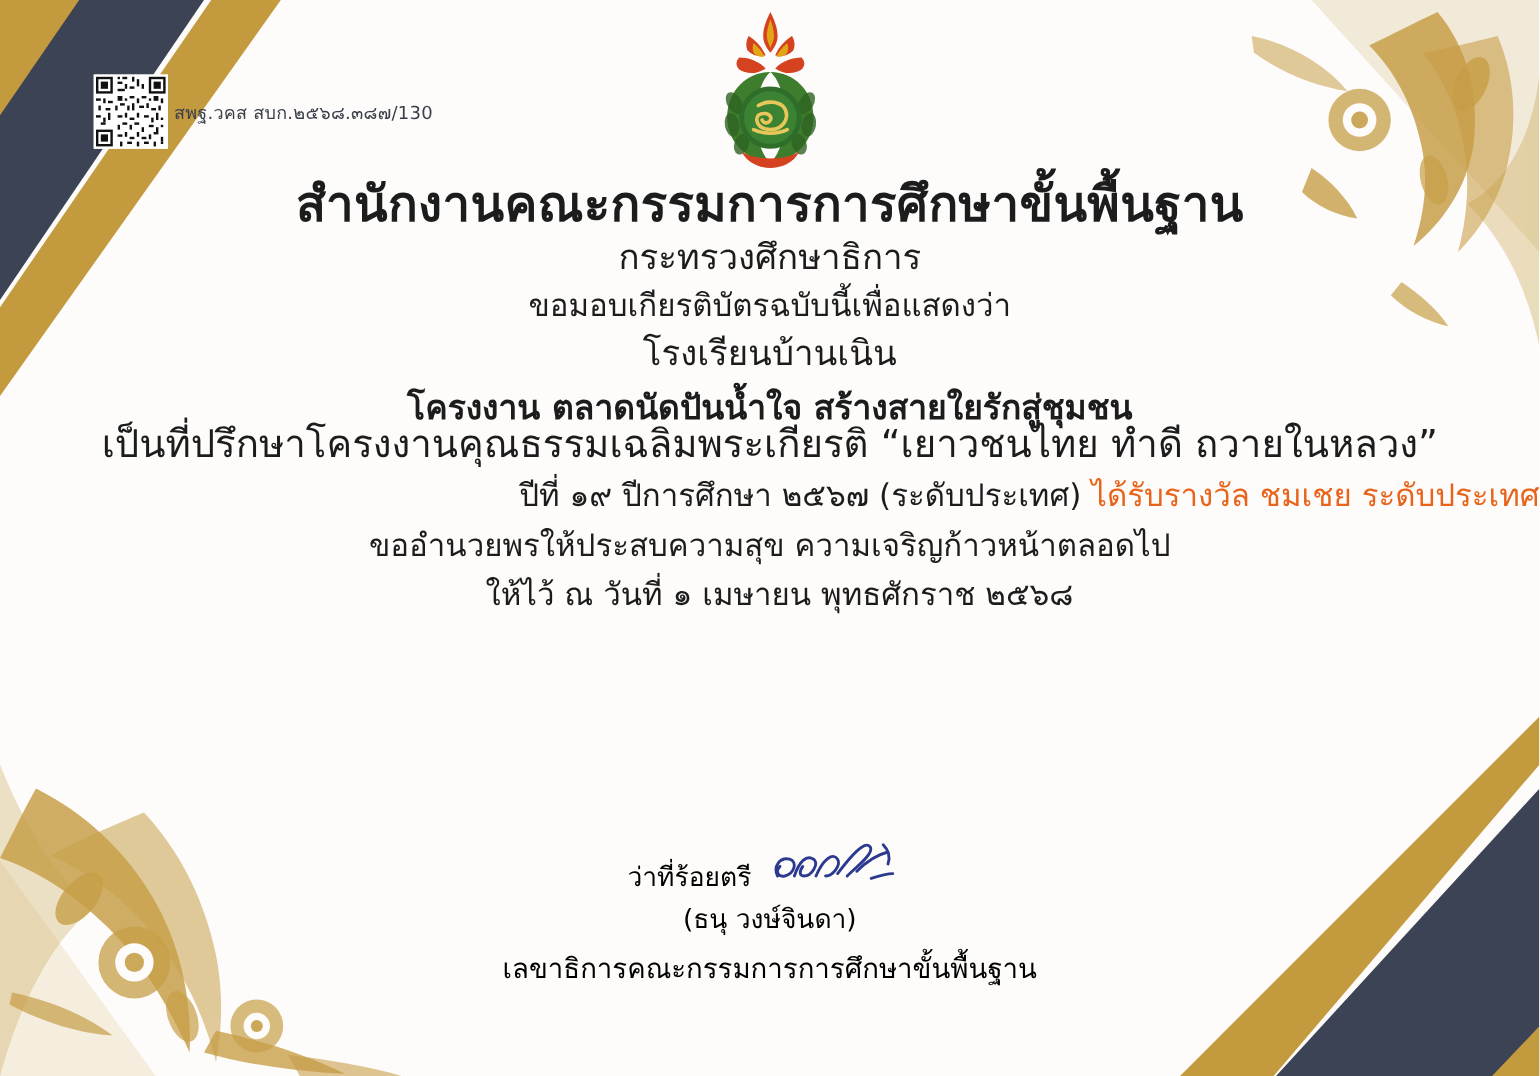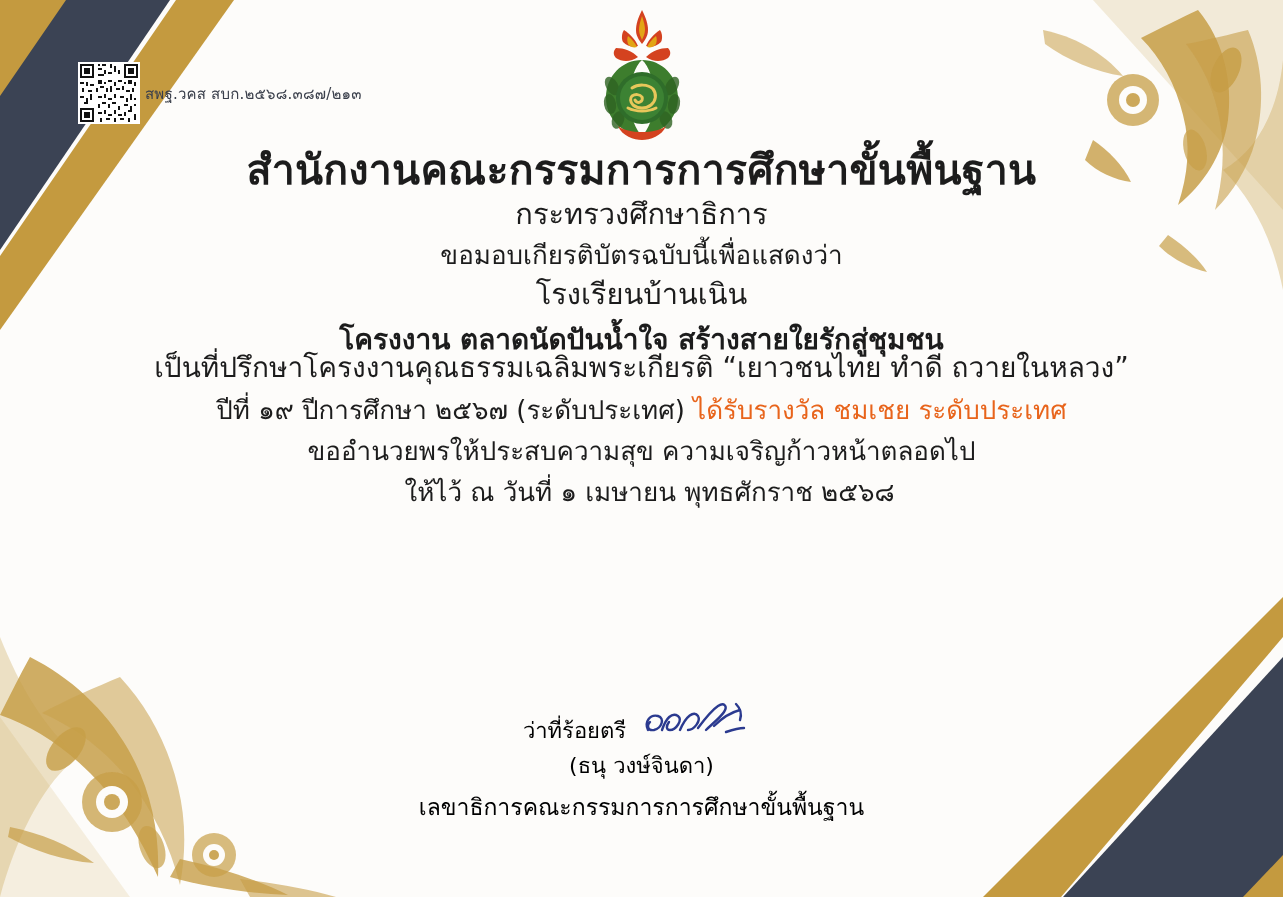--- a/index.html
+++ b/index.html
@@ -119,26 +119,27 @@
   }
   .school {
     font-size: 29px;
     margin-bottom: 17px;
   }
   .project {
     font-size: 28px;
     font-weight: bold;
   }
   .detail {
-    font-size: 28px;
+    font-size: 32px;
     margin-bottom: 15px;
   }
   .year-line {
     font-size: 26px;
     margin-bottom: 15px;
+    text-align: right;
   }
   .award-highlight {
     color: #e8641b;
   }
   .blessing {
     font-size: 26px;
     margin-bottom: 15px;
   }
   .issued {
     font-size: 26px;
@@ -314,21 +315,21 @@
         <rect x="11" y="28" width="1" height="2"></rect>
           <rect x="14" y="28" width="2" height="1"></rect>
           <rect x="18" y="28" width="1" height="2"></rect>
         <rect x="21" y="28" width="2" height="1"></rect>
           <rect x="25" y="28" width="1" height="2"></rect>
           <rect x="28" y="28" width="1" height="1"></rect>
       </g>
     </svg>
   </div>
 
-  <div class="doc-number">สพฐ.วคส สบก.๒๕๖๘.๓๘๗/๒๑๓</div>
+  <div class="doc-number">สพฐ.วคส สบก.๒๕๖๘.๓๘๗/130</div>
 
   <svg class="emblem" viewBox="0 0 112 135" xmlns="http://www.w3.org/2000/svg">
 
     <g fill="#d4421f">
       <path d="M56 2 C60 10 62 16 62 22 C62 28 59 32 56 36 C53 32 50 28 50 22 C50 16 52 10 56 2 Z"></path>
       <path d="M38 22 C44 26 49 31 52 38 C47 40 41 38 37 34 C35 30 36 25 38 22 Z"></path>
       <path d="M74 22 C68 26 63 31 60 38 C65 40 71 38 75 34 C77 30 76 25 74 22 Z"></path>
       <path d="M30 40 C38 40 46 43 52 49 C45 54 36 54 30 50 C27 47 27 43 30 40 Z"></path>
       <path d="M82 40 C74 40 66 43 60 49 C67 54 76 54 82 50 C85 47 85 43 82 40 Z"></path>
     </g>

